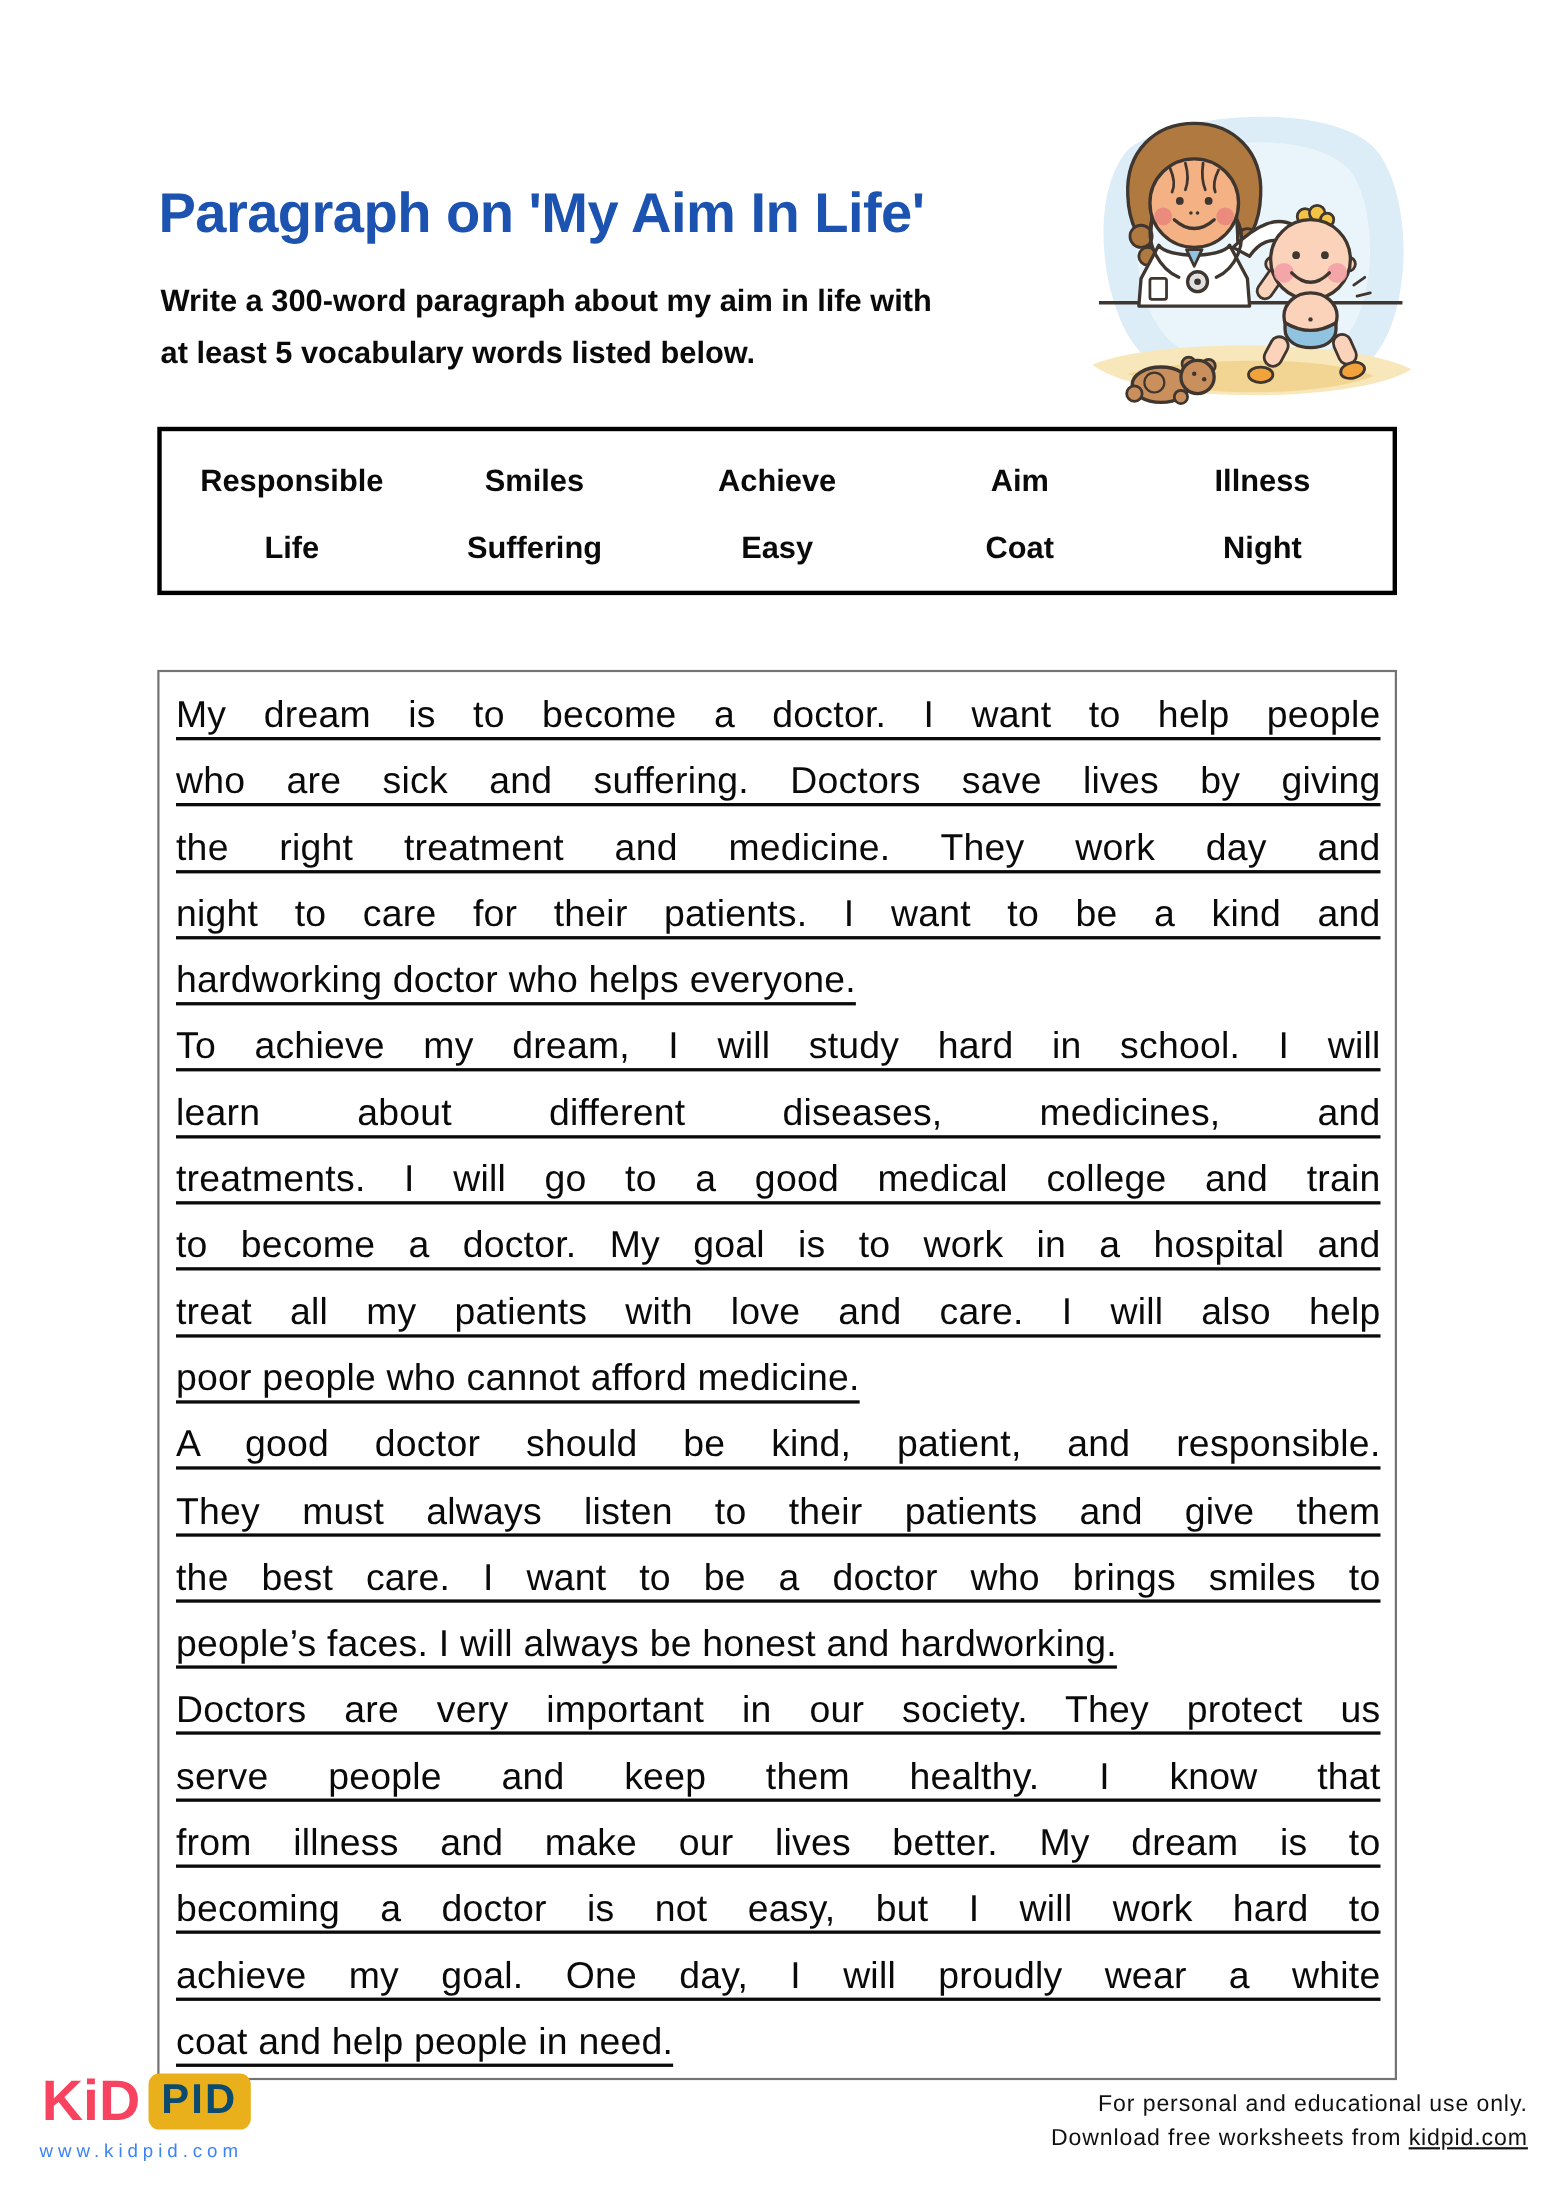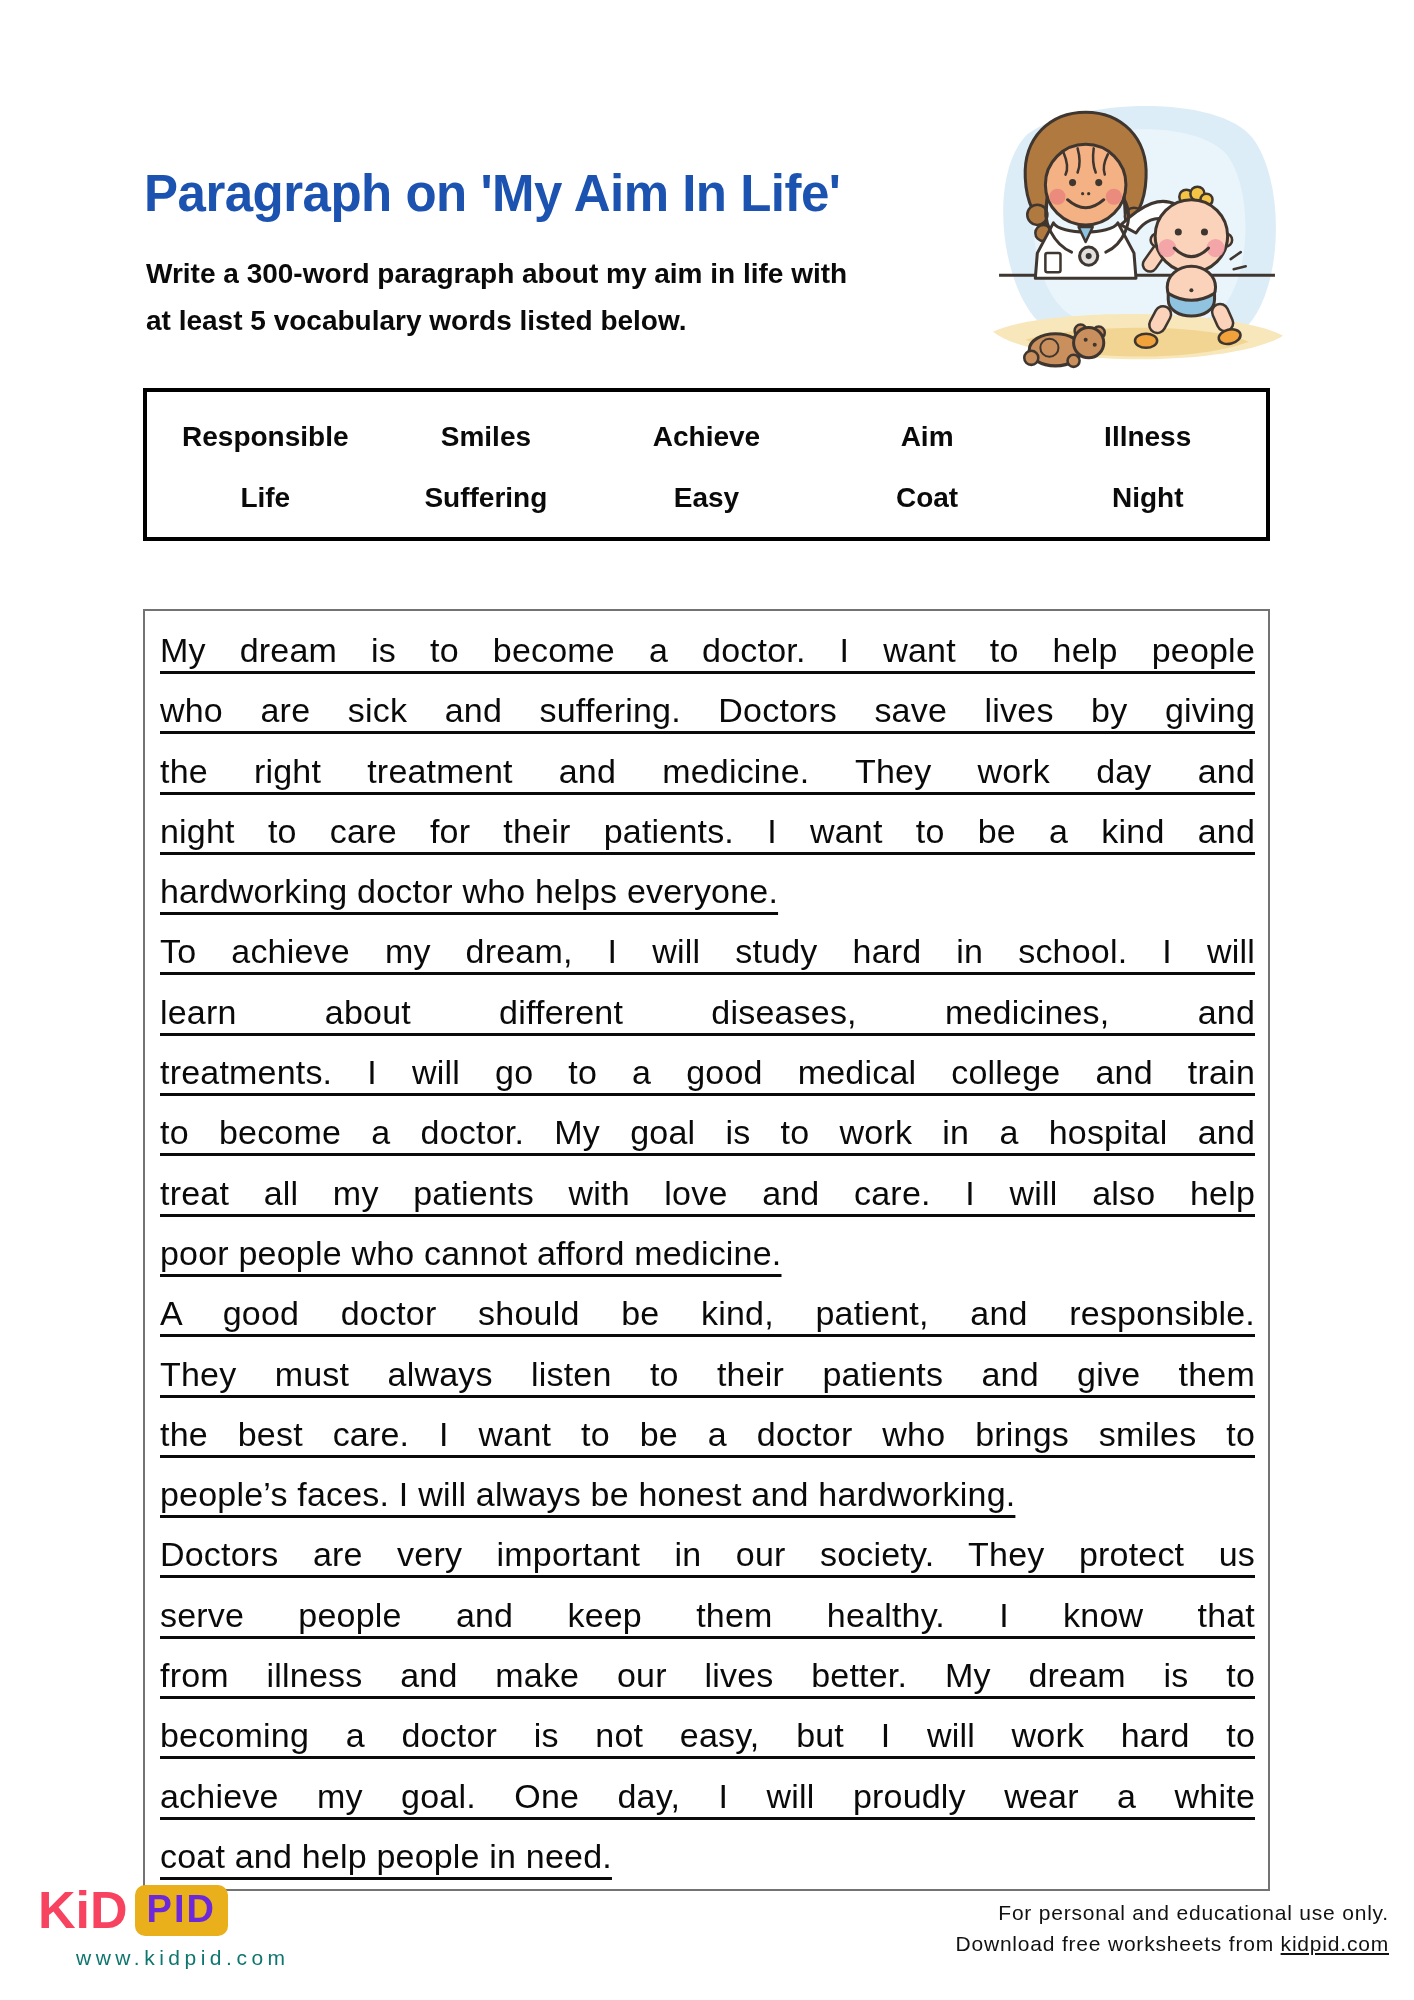--- a/index.html
+++ b/index.html
@@ -39,26 +39,26 @@
     letter-spacing:0.2px;white-space:normal;
   }
   .essay-line.para-end{text-align-last:left;}
   .logo{
     position:absolute;left:38px;top:1880px;display:flex;align-items:center;gap:7px;
   }
   .logo-kid{
     font-size:52px;font-weight:800;letter-spacing:0px;color:#f74360;
   }
   .logo-pid{
-    display:inline-block;background:#e9b01c;color:#6d28d9;
+    display:inline-block;background:#e9b01c;color:#0c4a6e;
     font-size:38px;font-weight:800;letter-spacing:2px;
     padding:3px 12px 5px 12px;border-radius:10px;
   }
   .logo-site{
-    position:absolute;left:36px;top:1946px;font-size:21px;letter-spacing:4.5px;color:#0f766e;margin-left:40px;
+    position:absolute;left:36px;top:1946px;font-size:17px;letter-spacing:4.5px;color:#3b82f6;
   }
   .footer-note{
     position:absolute;right:25px;top:1897px;text-align:right;
     font-size:21px;line-height:31px;letter-spacing:0.8px;color:#111;
   }
   .footer-link{text-decoration:underline;color:#111;}
 </style>
 </head>
 <body>
 

